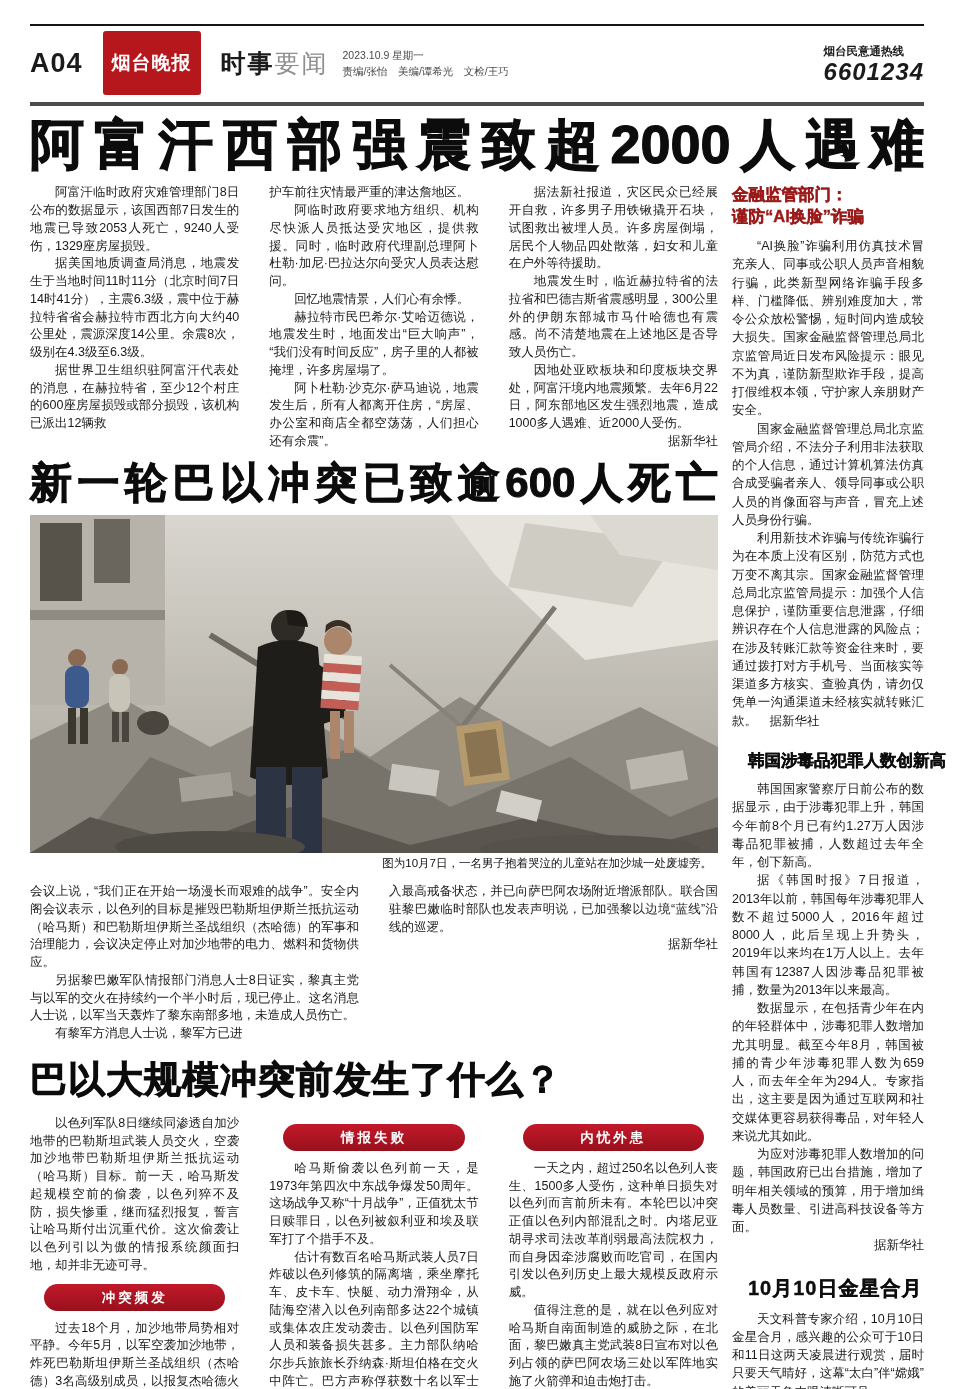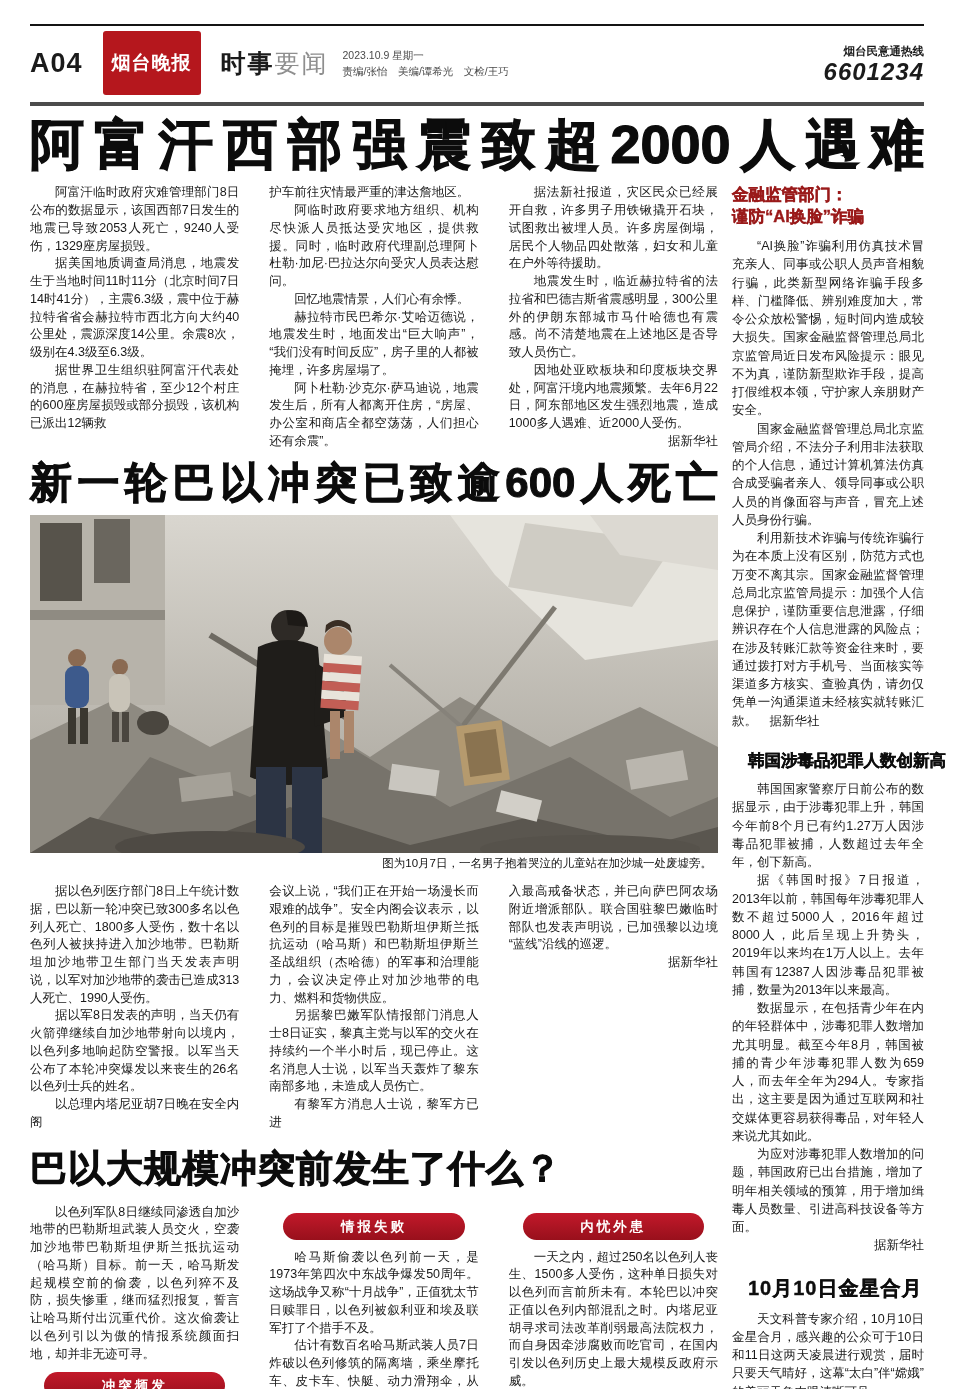--- a/index.html
+++ b/index.html
@@ -7,21 +7,21 @@
   body{font-family:"Liberation Sans","DejaVu Sans",sans-serif;color:#1b1b1b}
   .page{width:954px;height:1389px;padding:24px 30px 0;overflow:hidden;position:relative;background:#fff}
 
   
   .header{border-top:2px solid #141414;border-bottom:4px solid #4c4c4c;display:flex;align-items:center;padding:5px 0 7px;margin-bottom:6px}
   .pageno{font-size:27px;font-weight:900;letter-spacing:1px}
   .paper-logo{background:#b5171d;color:#fff;font-weight:900;font-size:19px;padding:19px 9px;border-radius:3px;margin:0 20px;letter-spacing:1px}
   .section{font-size:25px;font-weight:900;letter-spacing:2px;white-space:nowrap}
   .section .light{color:#8f8f8f;font-weight:400}
   .meta{font-size:10.5px;color:#4a4a4a;margin-left:14px;line-height:1.55;white-space:nowrap}
-  .hotline{margin-left:auto;text-align:right;line-height:1.1}
+  .hotline{margin-left:auto;line-height:1.1}
   .hotline .hl-label{font-size:11.5px;font-weight:700}
   .hotline .hl-num{font-size:24px;font-weight:900;font-style:italic;letter-spacing:1px}
 
   
   .headline1{font-size:54px;font-weight:900;line-height:1.12;text-align:justify;text-align-last:justify;-moz-text-align-last:justify;margin:8px 0 10px;color:#0c0c0c;-webkit-text-stroke:1.2px #0c0c0c}
   .headline2{font-size:42px;font-weight:900;line-height:1.15;text-align:justify;text-align-last:justify;-moz-text-align-last:justify;margin:4px 0 8px;color:#0c0c0c;-webkit-text-stroke:1px #0c0c0c}
   .headline3{font-size:37px;font-weight:900;margin:12px 0 10px;color:#0c0c0c;-webkit-text-stroke:1px #0c0c0c;letter-spacing:1px}
 
   
   .content{display:flex;gap:14px;align-items:flex-start}
@@ -168,25 +168,20 @@
           <rect x="314" y="196" width="10" height="42" fill="#ab866b"></rect>
 
           <ellipse cx="180" cy="332" rx="95" ry="16" fill="#4e4a44"></ellipse>
           <ellipse cx="560" cy="334" rx="110" ry="14" fill="#56524b"></ellipse>
         </svg>
       </figure>
       <figcaption class="caption">图为10月7日，一名男子抱着哭泣的儿童站在加沙城一处废墟旁。</figcaption>
 
       <div class="story2 cols">
         <div class="col">
-            <p>据以色列医疗部门8日上午统计数据，巴以新一轮冲突已致300多名以色列人死亡、1800多人受伤，数十名以色列人被挟持进入加沙地带。巴勒斯坦加沙地带卫生部门当天发表声明说，以军对加沙地带的袭击已造成313人死亡、1990人受伤。</p>
-            <p>据以军8日发表的声明，当天仍有火箭弹继续自加沙地带射向以境内，以色列多地响起防空警报。以军当天公布了本轮冲突爆发以来丧生的26名以色列士兵的姓名。</p>
-            <p>以总理内塔尼亚胡7日晚在安全内阁</p>
-          </div>
-        <div class="col">
             <p class="cont">会议上说，“我们正在开始一场漫长而艰难的战争”。安全内阁会议表示，以色列的目标是摧毁巴勒斯坦伊斯兰抵抗运动（哈马斯）和巴勒斯坦伊斯兰圣战组织（杰哈德）的军事和治理能力，会议决定停止对加沙地带的电力、燃料和货物供应。</p>
             <p>另据黎巴嫩军队情报部门消息人士8日证实，黎真主党与以军的交火在持续约一个半小时后，现已停止。这名消息人士说，以军当天轰炸了黎东南部多地，未造成人员伤亡。</p>
             <p>有黎军方消息人士说，黎军方已进</p>
           </div>
         <div class="col">
             <p class="cont">入最高戒备状态，并已向萨巴阿农场附近增派部队。联合国驻黎巴嫩临时部队也发表声明说，已加强黎以边境“蓝线”沿线的巡逻。</p>
             <p class="src" style="text-align: right;">据新华社</p>
           </div>
       </div>
 

